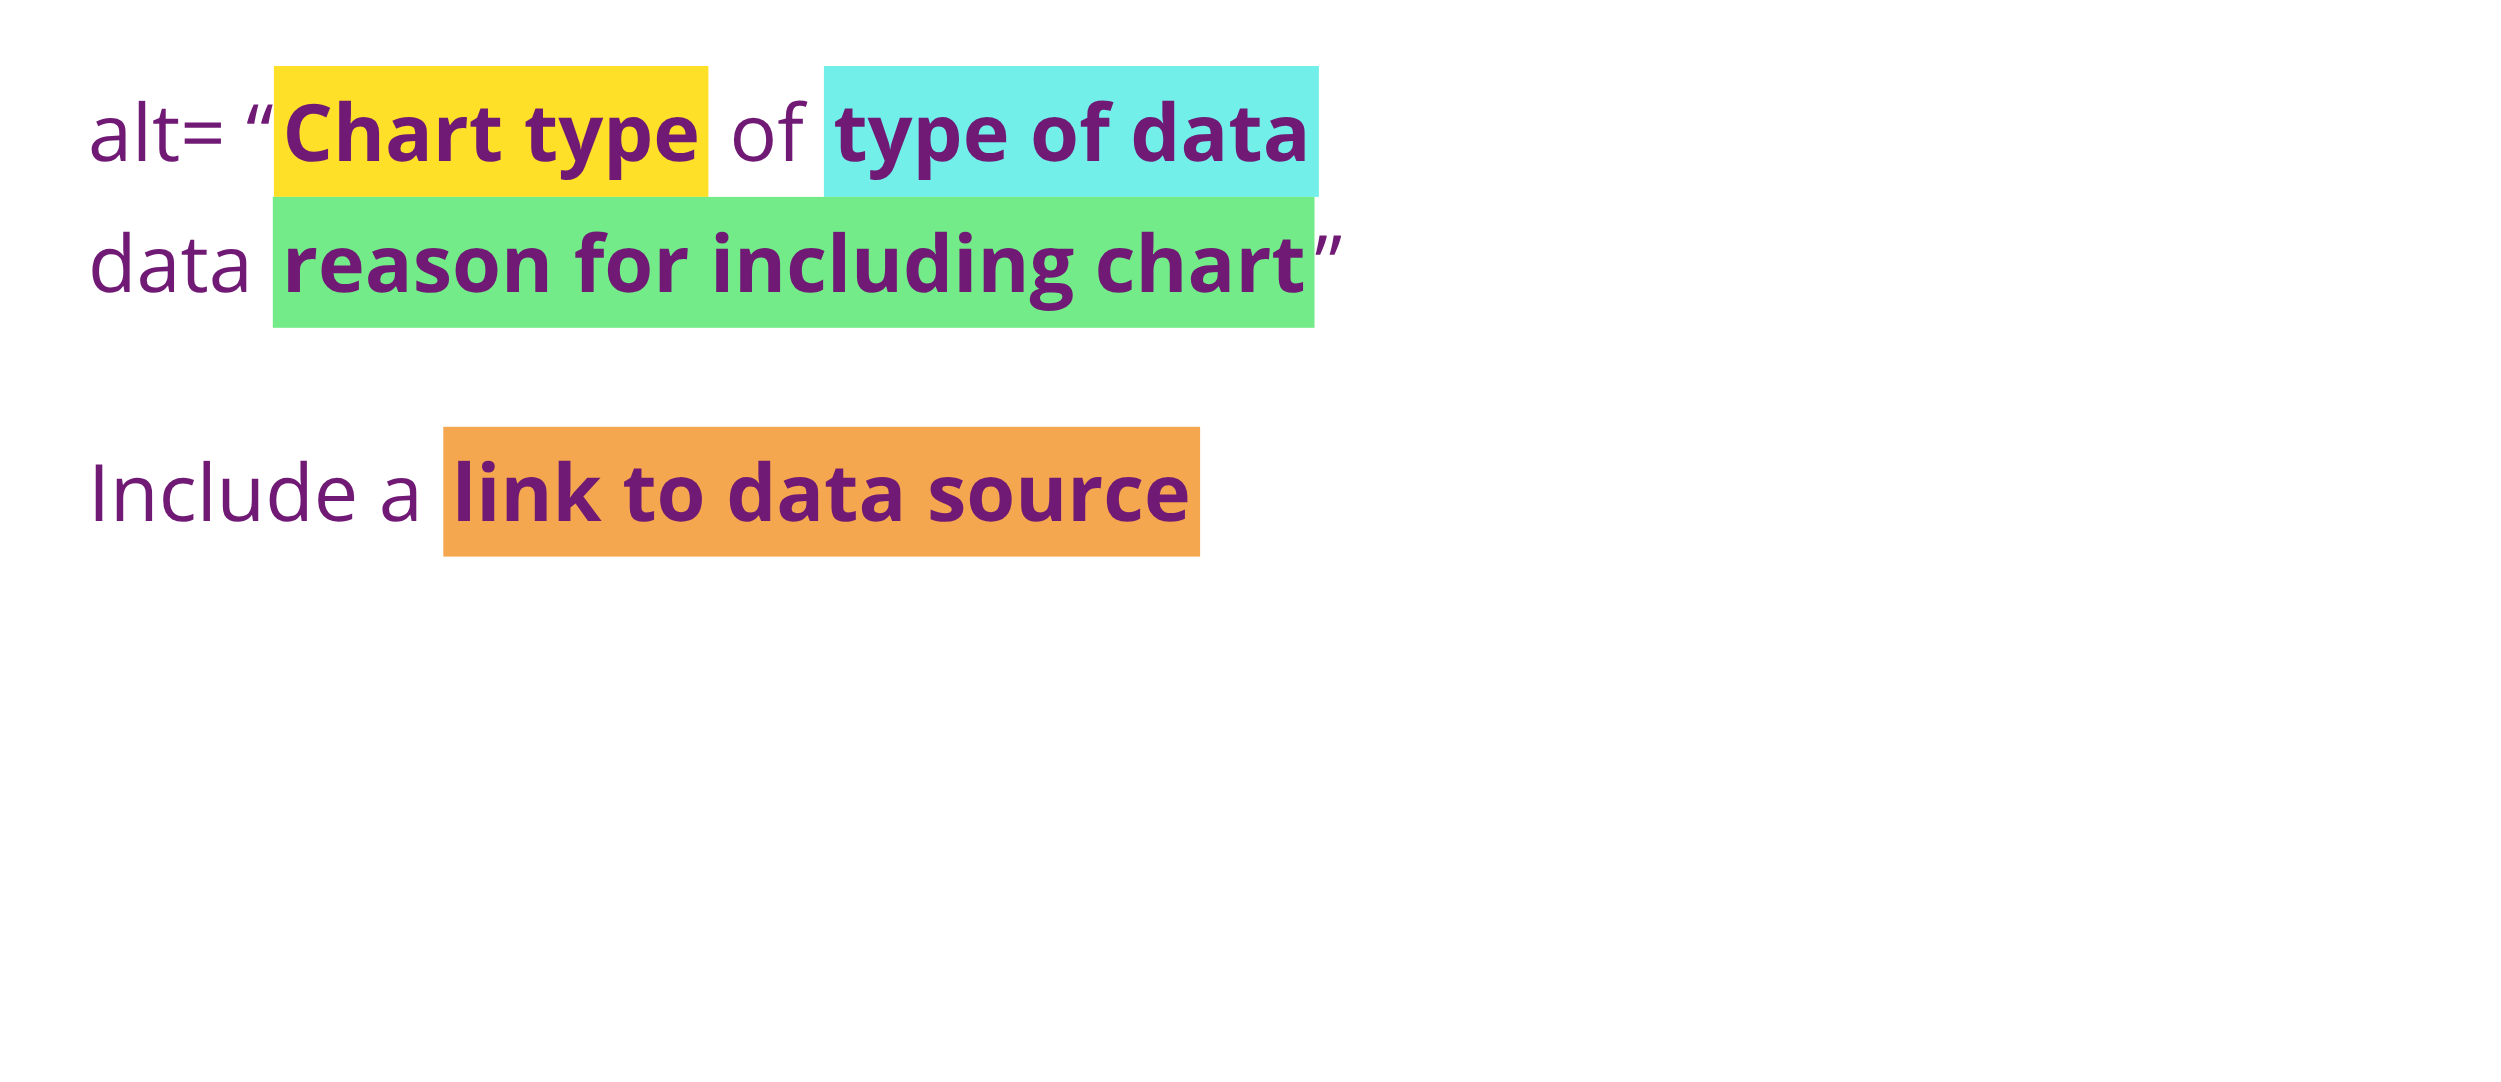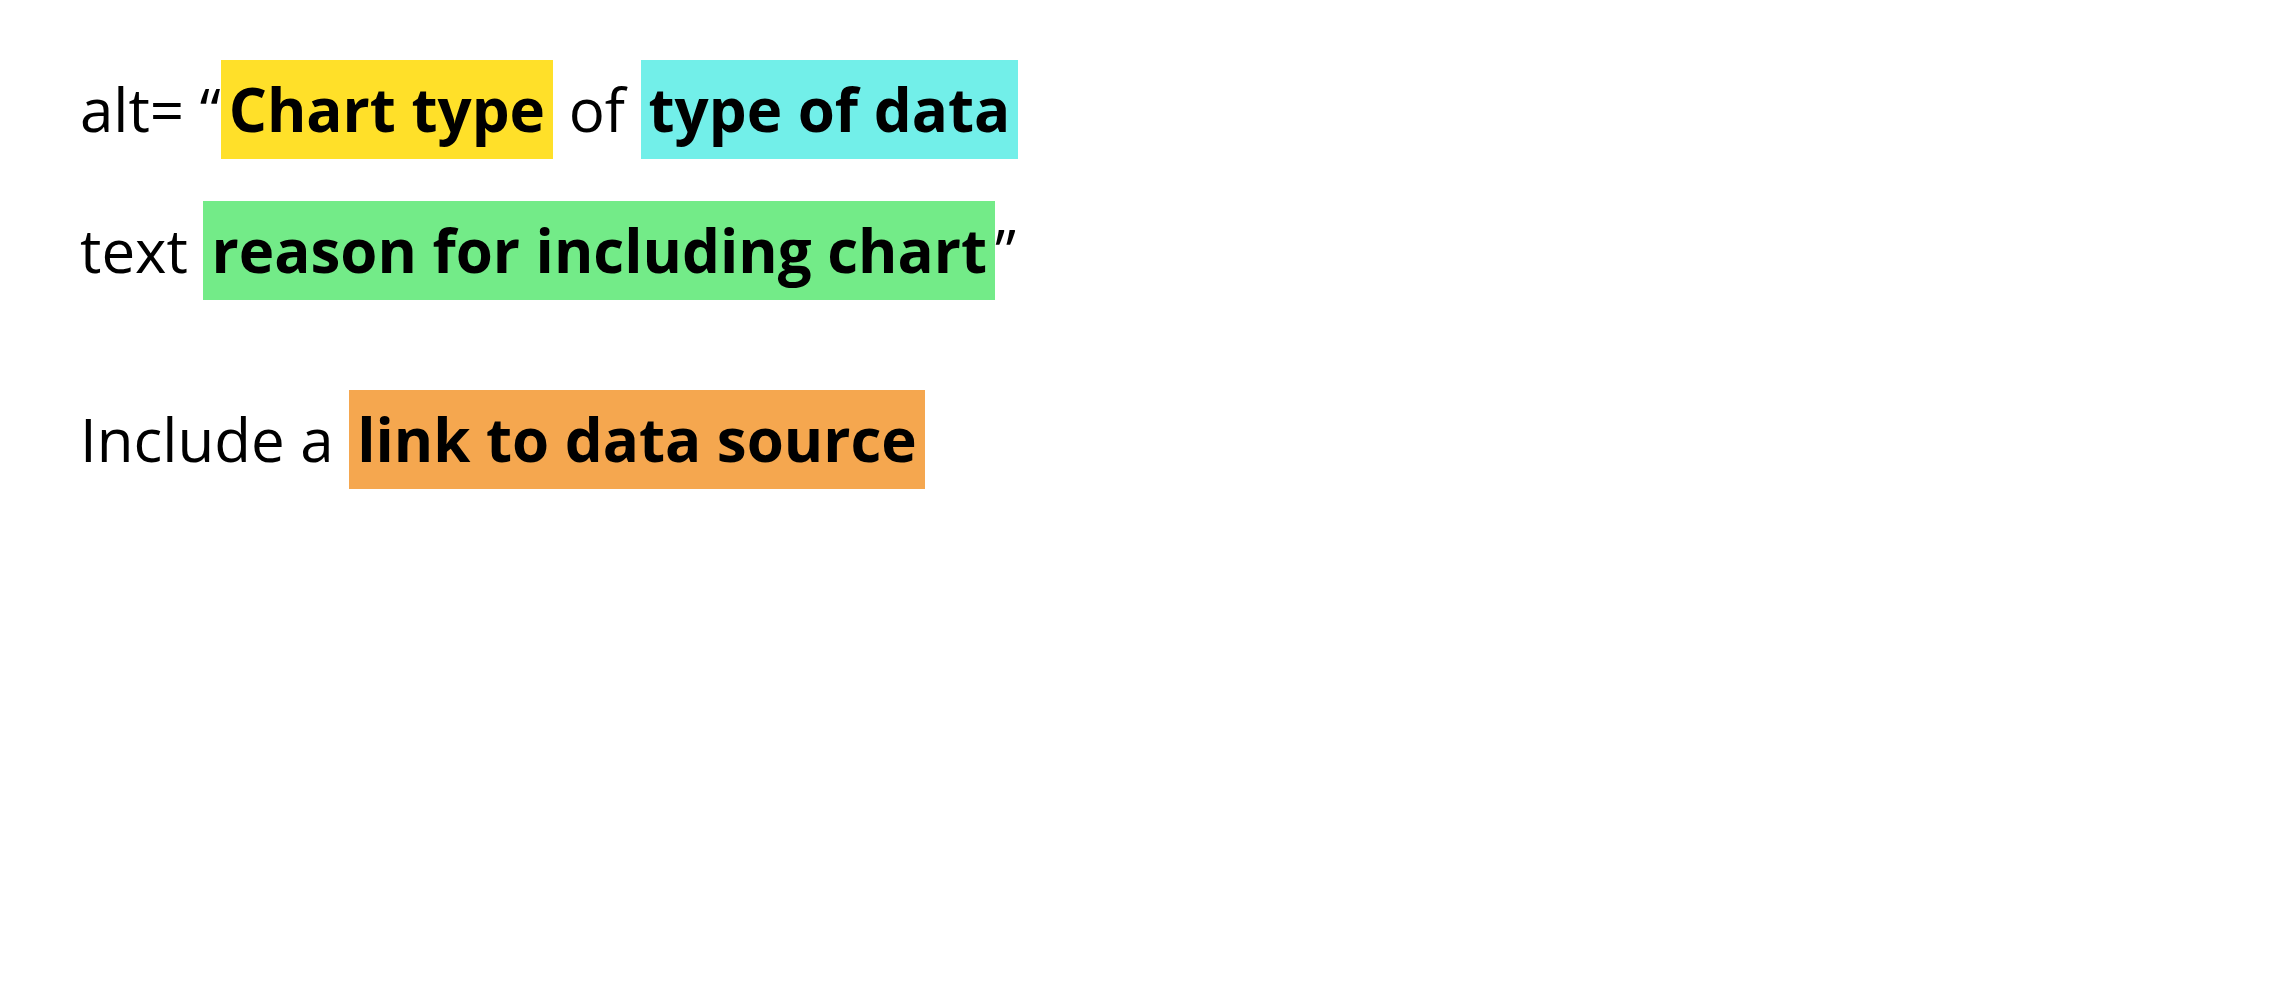--- a/index.html
+++ b/index.html
@@ -8,49 +8,49 @@
       box-sizing: border-box;
     }
     body {
       background: #ffffff;
       font-family: "Open Sans", "Segoe UI", -apple-system, BlinkMacSystemFont, Helvetica, Arial, sans-serif;
       width: 2274px;
       height: 984px;
       padding: 60px 80px;
     }
     .block {
-      font-size: 60px;
+      font-size: 72px;
       line-height: 1.65;
-      color: #000000;
+      color: #701a75;
       font-weight: 400;
     }
     .block + .block {
       margin-top: 90px;
     }
     .bold {
       font-weight: 700;
     }
     .hl {
       display: inline-block;
       padding: 0 8px;
     }
     .hl-yellow { background-color: #ffe029; }
     .hl-cyan   { background-color: #72efe9; }
-    .hl-green  { background-color: #73eb88; margin-top: 42px; }
+    .hl-green  { background-color: #73eb88; }
     .hl-orange { background-color: #f5a74f; }
   </style>
 </head>
 <body>
 
 <div class="block">
   <div>
     <span>alt= “</span><span class="hl hl-yellow bold">Chart type</span><span> of </span><span class="hl hl-cyan bold">type of data</span>
   </div>
   <div>
-    <span>text </span><span class="hl hl-green bold">reason for including chart</span><span>”</span>
+    <span>data </span><span class="hl hl-green bold">reason for including chart</span><span>”</span>
   </div>
 </div>
 
 <div class="block">
   <div>
     <span>Include a </span><span class="hl hl-orange bold">link to data source</span>
   </div>
 </div>
 
 </body></html>

